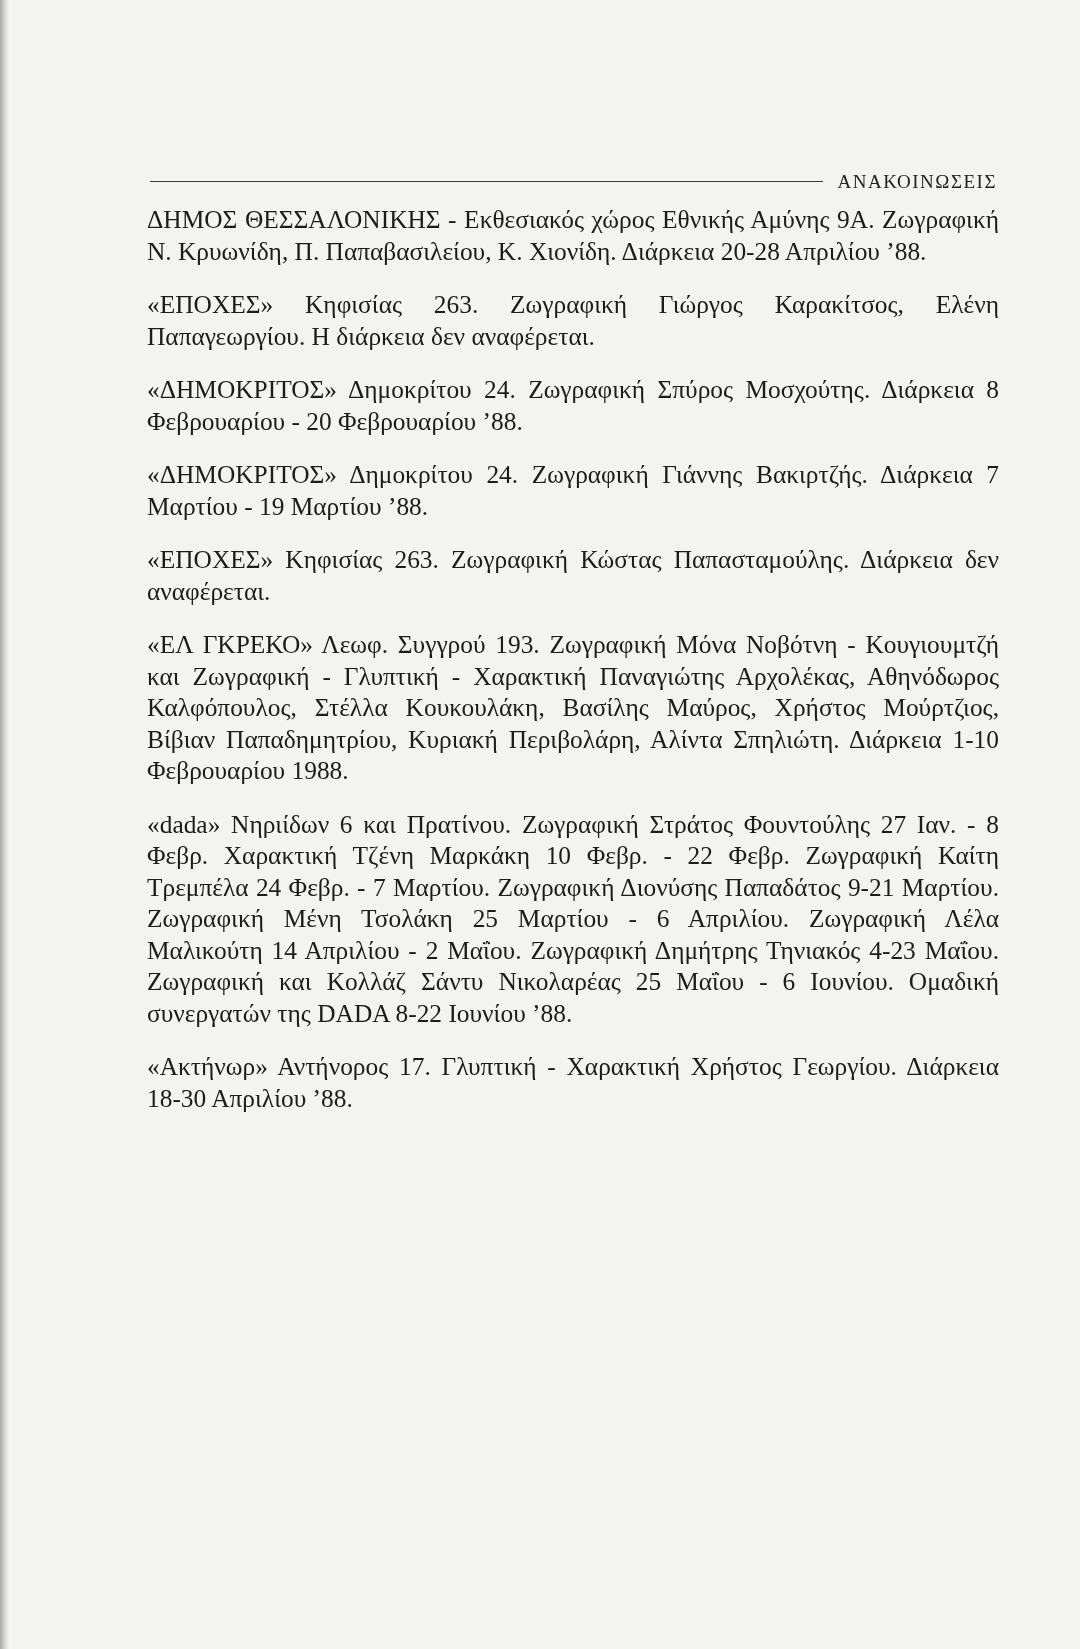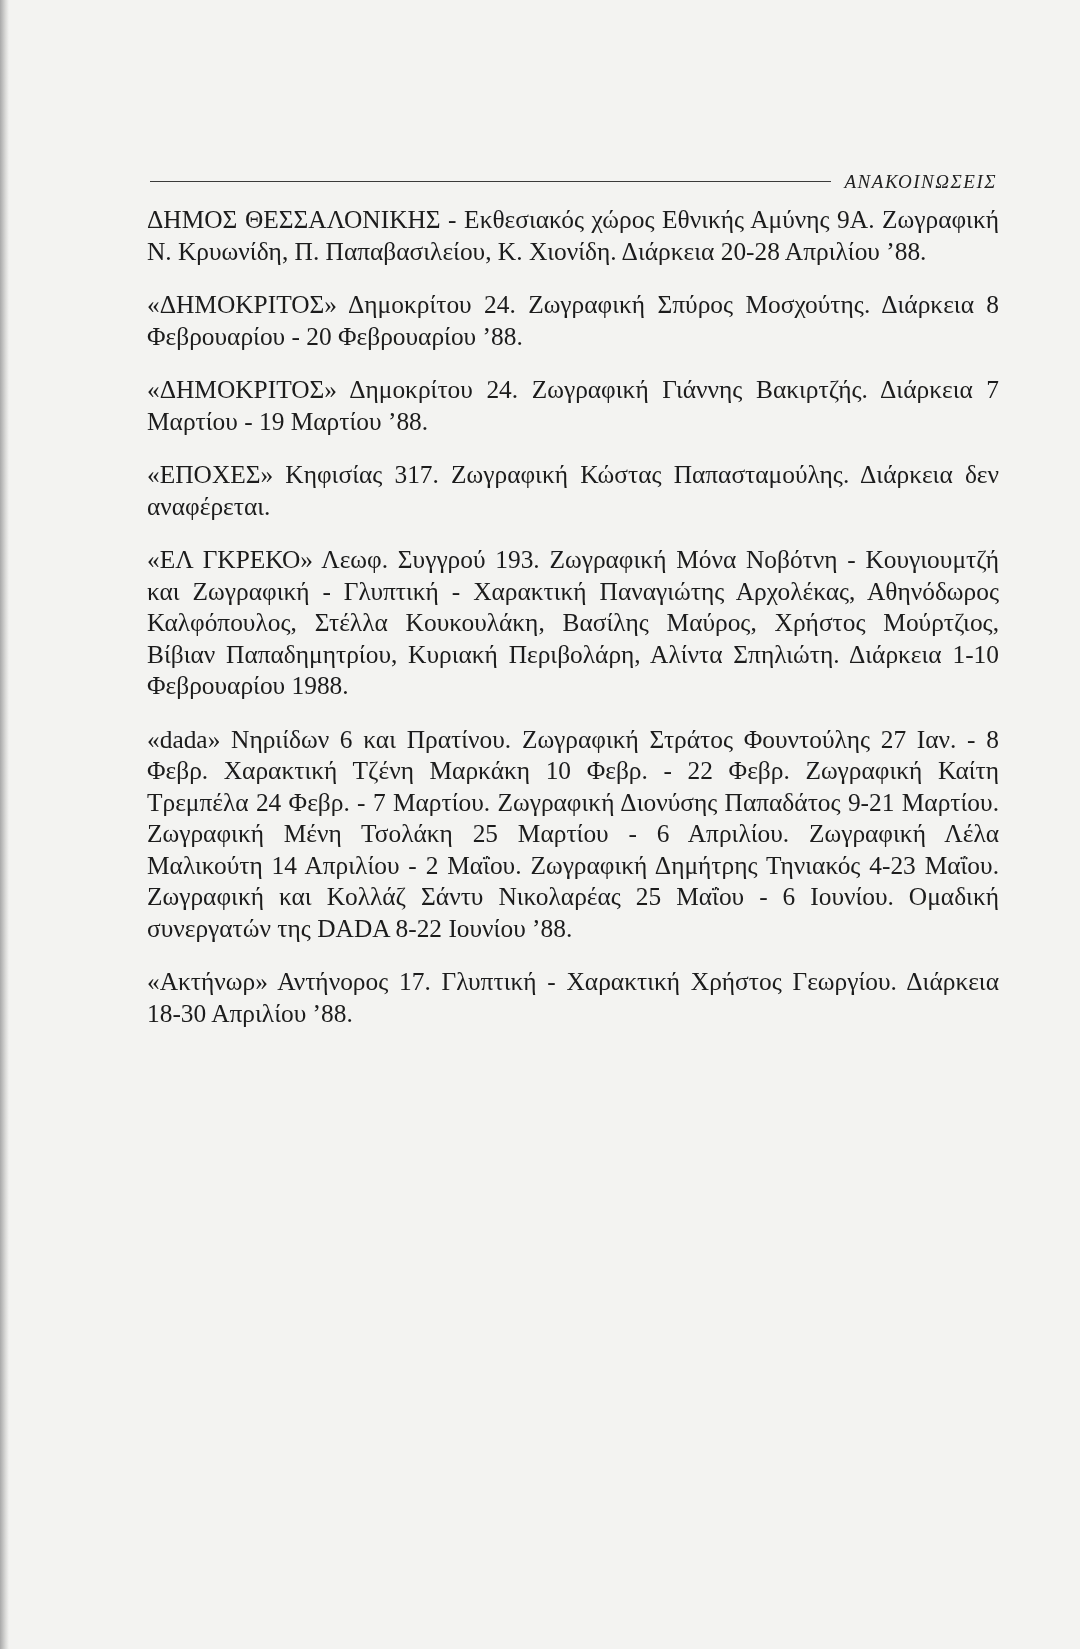--- a/index.html
+++ b/index.html
@@ -17,21 +17,21 @@
     background: linear-gradient(to right, #a9a9a9, #d9d9d7 60%, #f3f3f1);
   }
   .header {
     position: absolute; left: 150px; top: 163px; width: 847px; height: 30px;
     display: flex; align-items: flex-end;
   }
   .header-rule {
     flex: 1; height: 0; border-top: 1.5px solid #3a3a3a; margin-bottom: 11px; margin-right: 14px;
   }
   .header-title {
-    font-style: italic; font-size: 19px; letter-spacing: 1.5px; color: #222;
+    font-size: 19px; letter-spacing: 1.5px; color: #222;
   }
   .content {
     position: absolute; left: 147px; top: 196px; width: 852px;
   }
   .entry {
     font-size: 25.4px;
     line-height: 31.5px;
     text-align: justify;
     margin: 8px 0 22px 0;
     hyphens: manual;
@@ -46,21 +46,22 @@
 
 <div class="page-shadow"></div>
 
 <div class="header">
   <div class="header-rule"></div>
   <div class="header-title">ΑΝΑΚΟΙΝΩΣΕΙΣ</div>
 </div>
 
 <div class="content">
   <p class="entry">ΔΗΜΟΣ ΘΕΣΣΑΛΟΝΙΚΗΣ - Εκθεσιακός χώρος Εθνικής Αμύνης 9Α. Ζωγραφική Ν. Κρυωνίδη, Π. Παπαβασιλείου, Κ. Χιονίδη. Διάρκεια 20-28 Απριλίου ’88.</p>
+  <p class="entry">«ΕΠΟΧΕΣ» Κηφισίας 263. Ζωγραφική Γιώργος Καρακίτσος, Ελένη Παπαγεωργίου. Η διάρκεια δεν αναφέρεται.</p>
   <p class="entry">«ΔΗΜΟΚΡΙΤΟΣ» Δημοκρίτου 24. Ζωγραφική Σπύρος Μοσχούτης. Διάρκεια 8 Φεβρουαρίου - 20 Φεβρουαρίου ’88.</p>
   <p class="entry">«ΔΗΜΟΚΡΙΤΟΣ» Δημοκρίτου 24. Ζωγραφική Γιάννης Βακιρτζής. Διάρκεια 7 Μαρτίου - 19 Μαρτίου ’88.</p>
-  <p class="entry">«ΕΠΟΧΕΣ» Κηφισίας 317. Ζωγραφική Κώστας Παπασταμούλης. Διάρκεια δεν αναφέρεται.</p>
+  <p class="entry">«ΕΠΟΧΕΣ» Κηφισίας 263. Ζωγραφική Κώστας Παπασταμούλης. Διάρκεια δεν αναφέρεται.</p>
   <p class="entry">«ΕΛ ΓΚΡΕΚΟ» Λεωφ. Συγγρού 193. Ζωγραφική Μόνα Νοβότνη - Κουγιουμτζή και Ζωγραφική - Γλυπτική - Χαρακτική Παναγιώτης Αρχολέκας, Αθηνόδωρος Καλφόπουλος, Στέλλα Κουκουλάκη, Βασίλης Μαύρος, Χρήστος Μούρτζιος, Βίβιαν Παπαδημητρίου, Κυριακή Περιβολάρη, Αλίντα Σπηλιώτη. Διάρκεια 1-10 Φεβρουαρίου 1988.</p>
   <p class="entry">«dada» Νηριίδων 6 και Πρατίνου. Ζωγραφική Στράτος Φουντούλης 27 Ιαν. - 8 Φεβρ. Χαρακτική Τζένη Μαρκάκη 10 Φεβρ. - 22 Φεβρ. Ζωγραφική Καίτη Τρεμπέλα 24 Φεβρ. - 7 Μαρτίου. Ζωγραφική Διονύσης Παπαδάτος 9-21 Μαρτίου. Ζωγραφική Μένη Τσολάκη 25 Μαρτίου - 6 Απριλίου. Ζωγραφική Λέλα Μαλικούτη 14 Απριλίου - 2 Μαΐου. Ζωγραφική Δημήτρης Τηνιακός 4-23 Μαΐου. Ζωγραφική και Κολλάζ Σάντυ Νικολαρέας 25 Μαΐου - 6 Ιουνίου. Ομαδική συνεργατών της DADA 8-22 Ιουνίου ’88.</p>
   <p class="entry">«Ακτήνωρ» Αντήνορος 17. Γλυπτική - Χαρακτική Χρήστος Γεωργίου. Διάρκεια 18-30 Απριλίου ’88.</p>
 </div>
 
 <div class="page-number">–25 –</div>
 
 </body></html>

